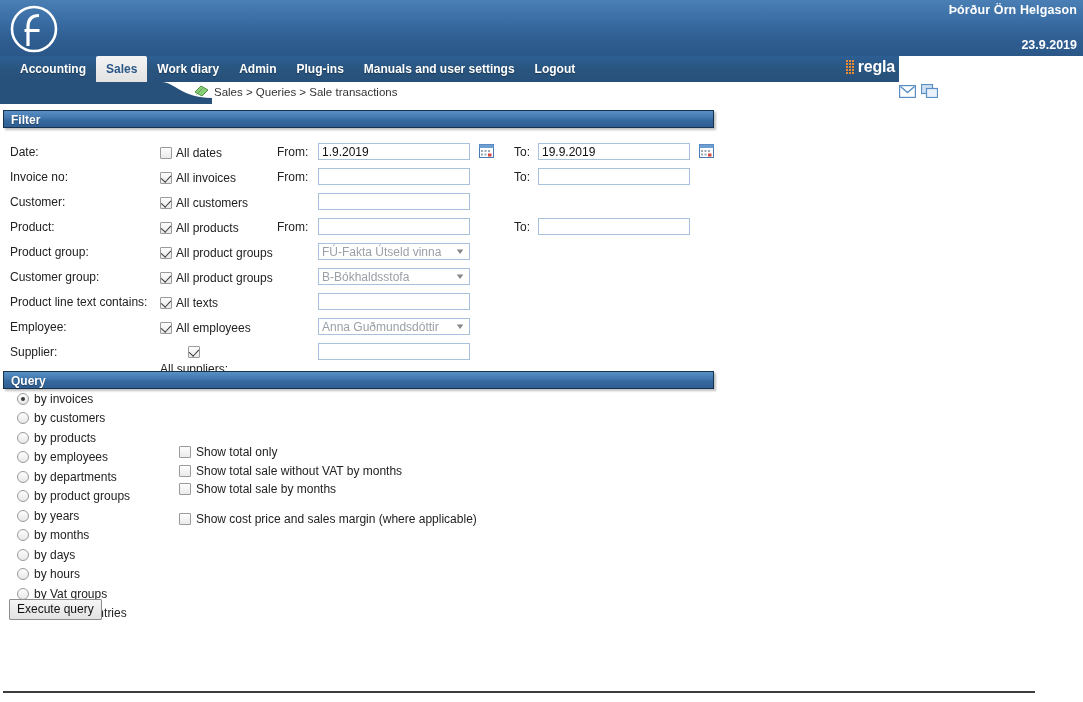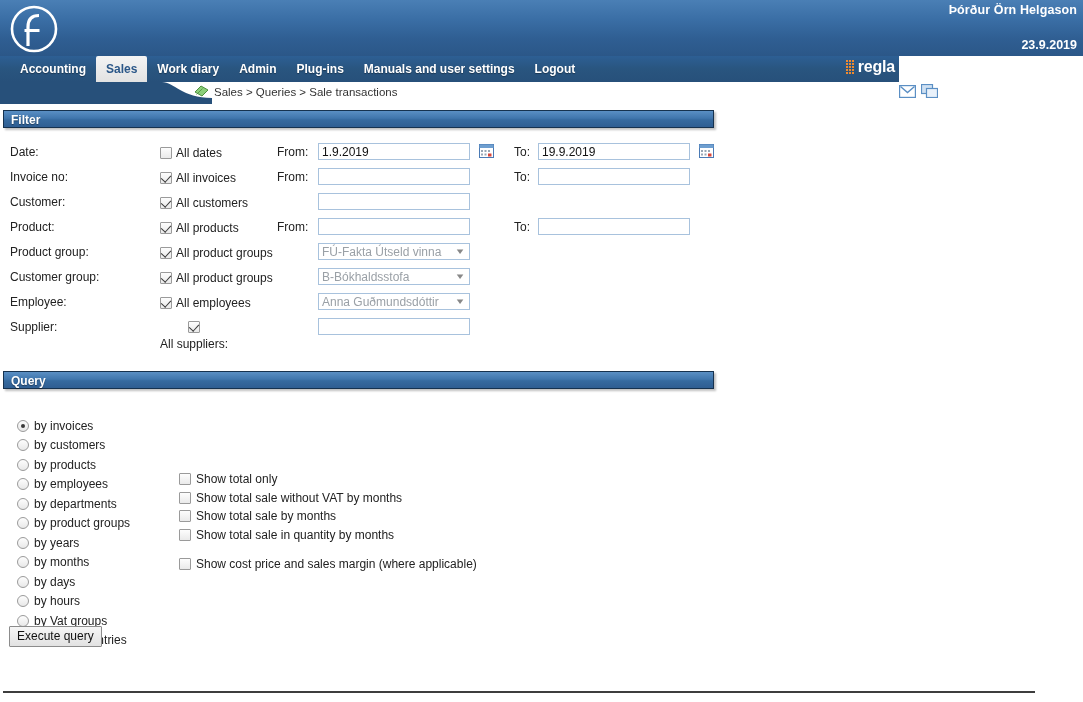--- a/index.html
+++ b/index.html
@@ -297,21 +297,20 @@
     top: 3px;
     width: 4px;
     height: 4px;
     border-radius: 50%;
     background: #3a3a3a;
   }
 
   
   .query-area {
     position: relative;
-    margin-top: 27px;
     height: 245px;
   }
   .radio-col {
     position: absolute;
     left: 17px;
     top: 0;
   }
   .radio-row {
     height: 19.5px;
     display: flex;
@@ -530,20 +529,28 @@
       <div class="fcheck" style="top: 5px;">
         <span class="cb checked"></span>
         <label>All product groups</label>
       </div>
       <div class="sel" style="left: 318px; top: 2px;">
         <span>B-Bókhaldsstofa</span>
         <span class="arrow">▼</span>
       </div>
     </div>
     <div class="frow">
+      <div class="flabel" style="top: 4px;">Product line text contains:</div>
+      <div class="fcheck" style="top: 5px;">
+        <span class="cb checked"></span>
+        <label>All texts</label>
+      </div>
+      <input type="text" class="tin" style="left: 318px; width: 152px; top: 2px;">
+    </div>
+    <div class="frow">
       <div class="flabel" style="top: 4px;">Employee:</div>
       <div class="fcheck" style="top: 5px;">
         <span class="cb checked"></span>
         <label>All employees</label>
       </div>
       <div class="sel" style="left: 318px; top: 2px;">
         <span>Anna Guðmundsdóttir</span>
         <span class="arrow">▼</span>
       </div>
     </div>
@@ -618,24 +625,20 @@
         <label>Show total only</label>
       </div>
       <div class="check-row">
         <span class="cb"></span>
         <label>Show total sale without VAT by months</label>
       </div>
       <div class="check-row">
         <span class="cb"></span>
         <label>Show total sale by months</label>
       </div>
-      <div class="check-row">
-        <span class="cb"></span>
-        <label>Show total sale in quantity by months</label>
-      </div>
       <div class="check-row gap">
         <span class="cb"></span>
         <label>Show cost price and sales margin (where applicable)</label>
       </div>
     </div>
   <button class="exec-btn">Execute query</button>
 </div>
 
 <div class="bottom-rule"></div>
 

